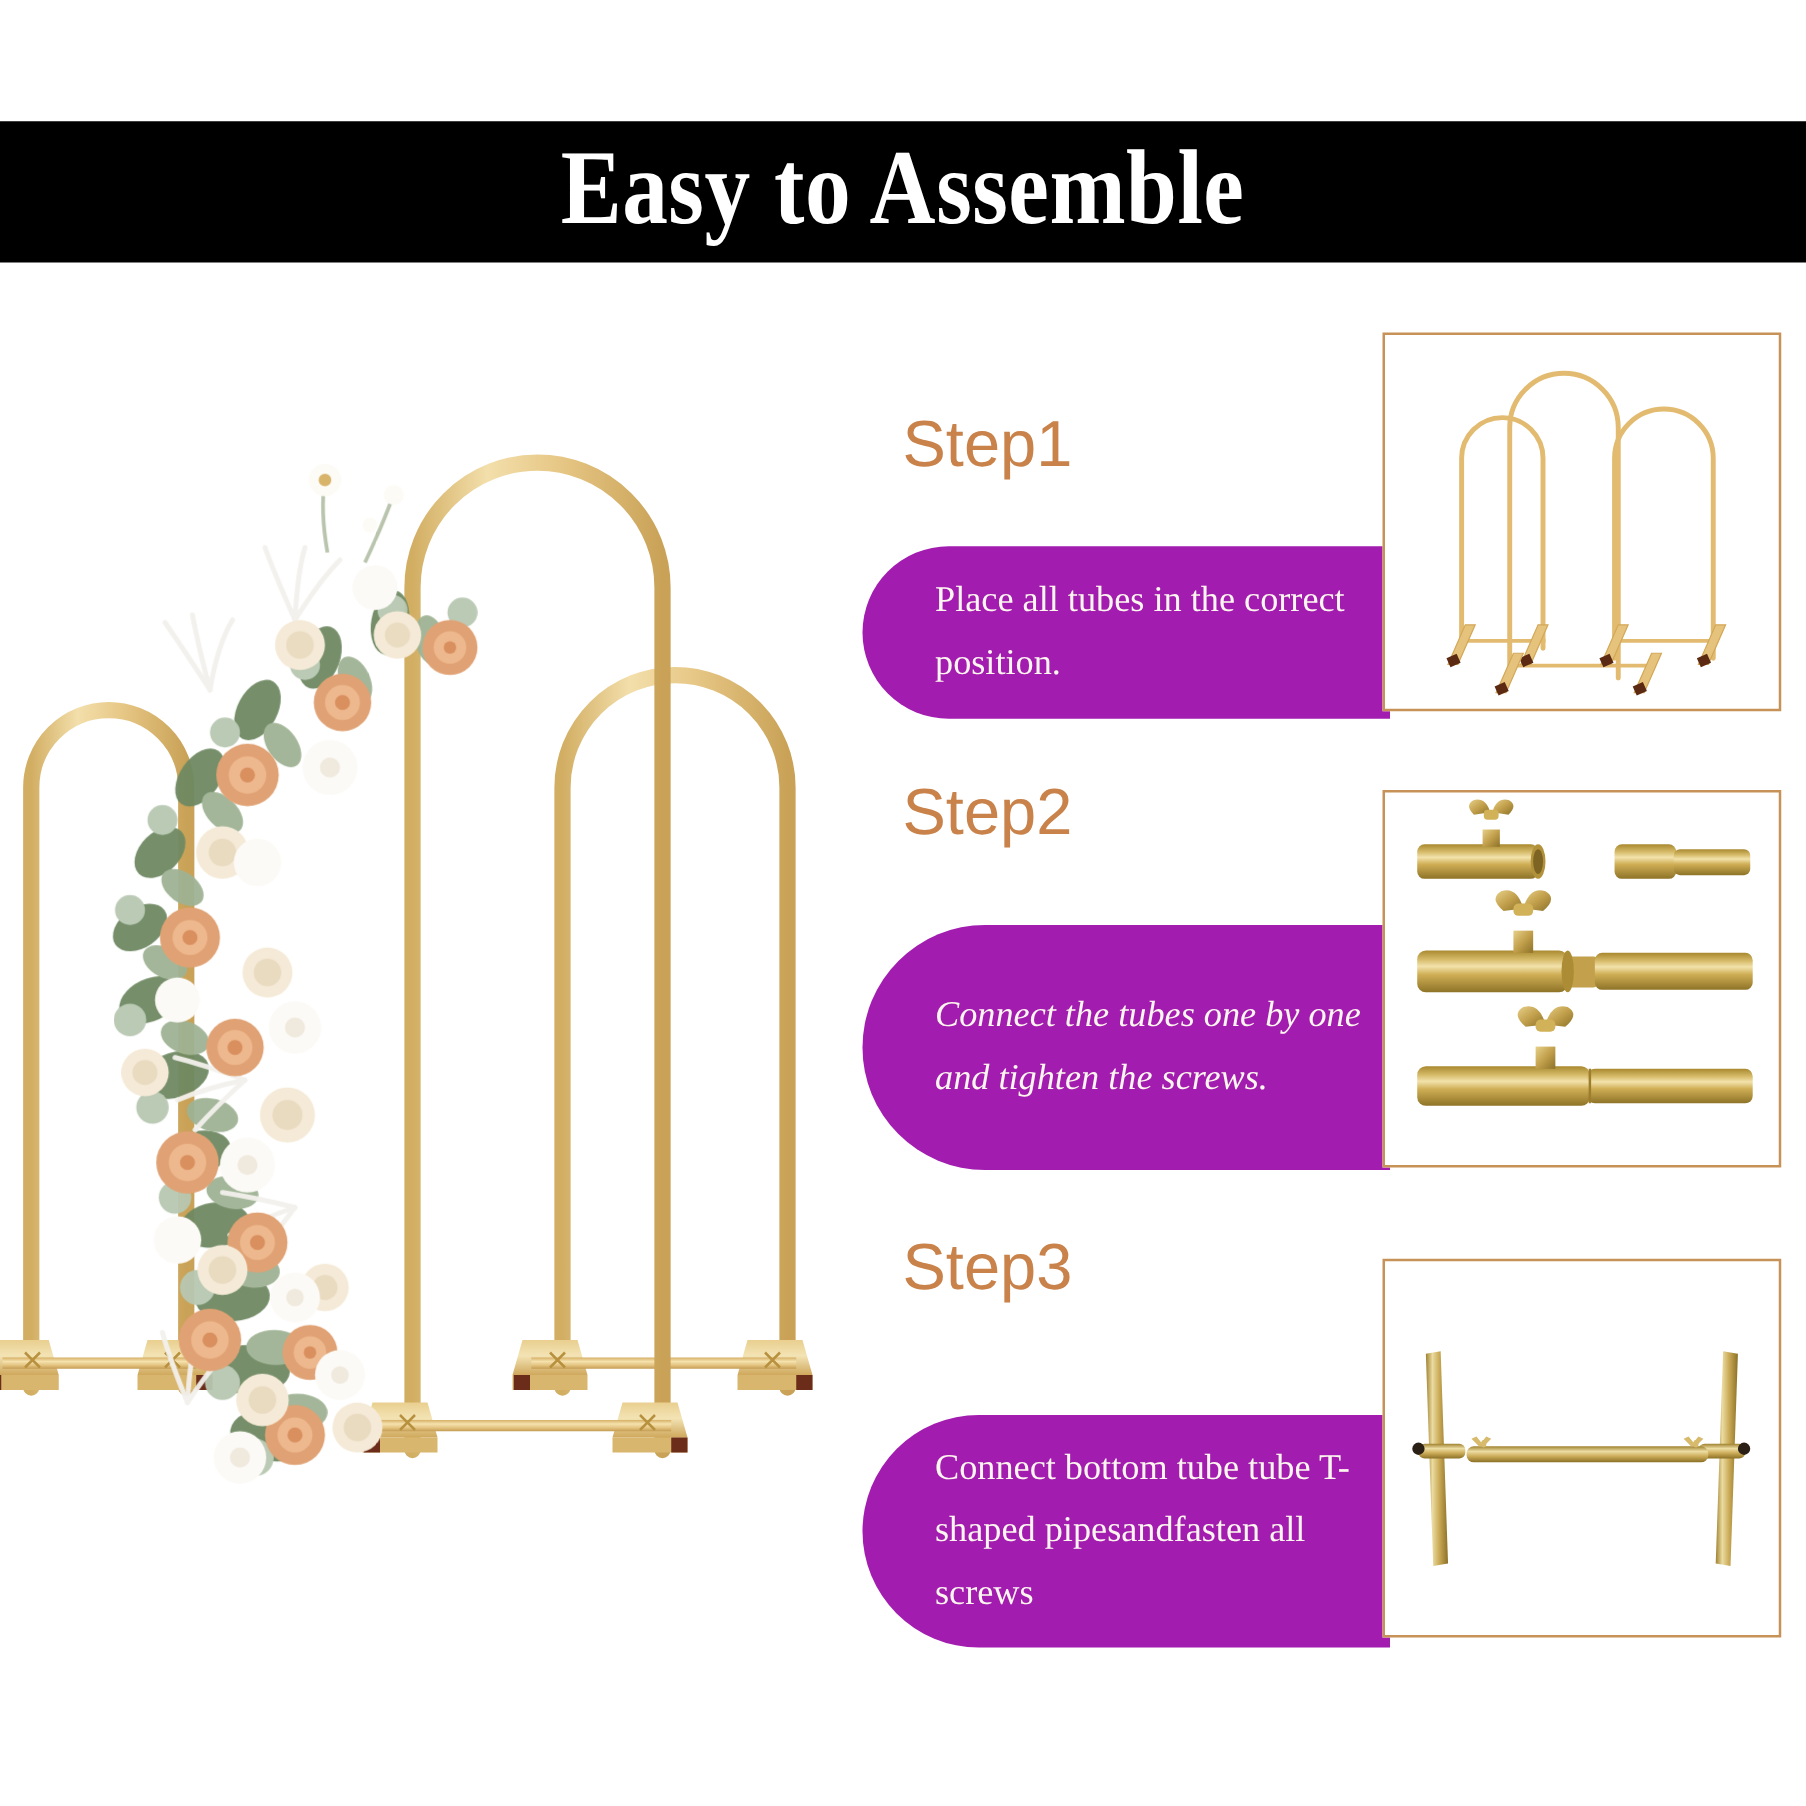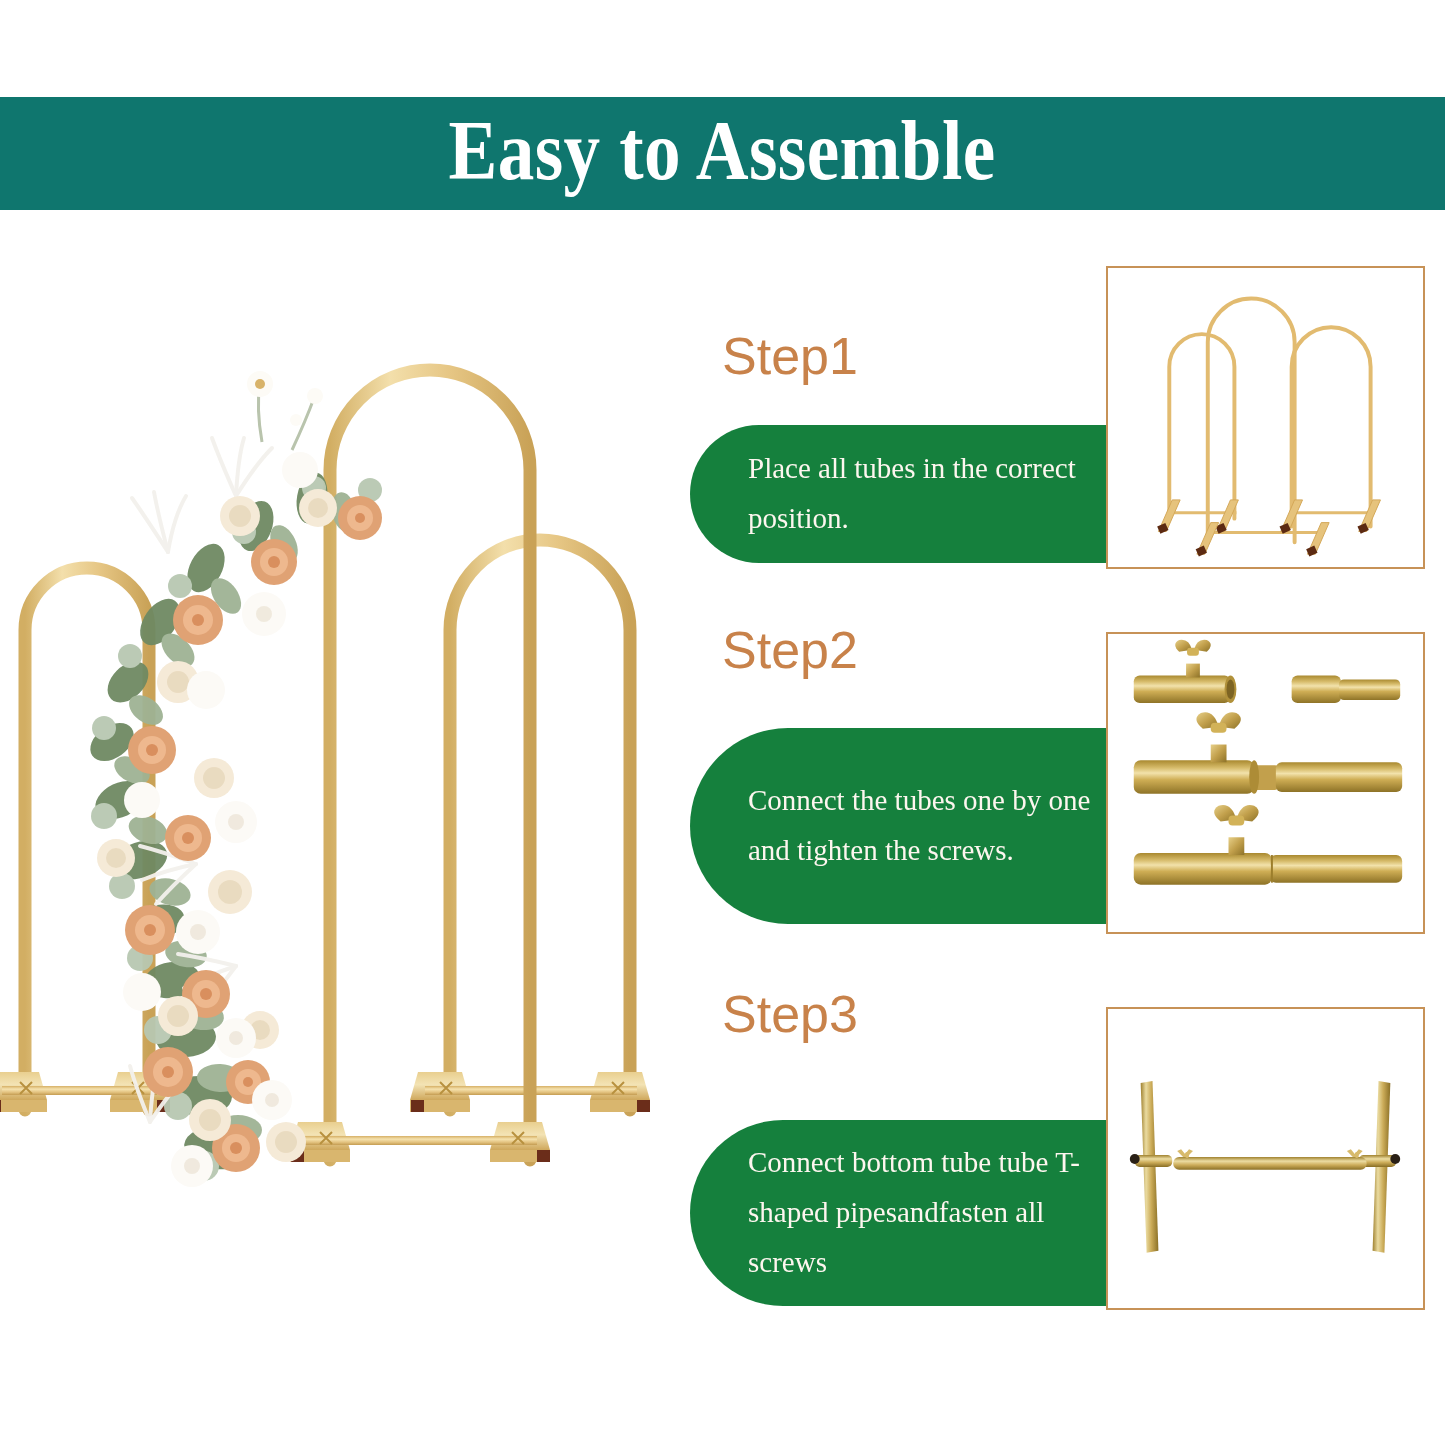--- a/index.html
+++ b/index.html
@@ -15,21 +15,21 @@
     font-family: "Liberation Serif", "DejaVu Serif", serif;
   }
 
   
   #header-banner {
     position: absolute;
     left: 0;
     top: 97px;
     width: 1445px;
     height: 113px;
-    background: #0f766e;
+    background: #000000;
     display: flex;
     align-items: center;
     justify-content: center;
   }
   #header-title {
     font-family: "Liberation Serif", "DejaVu Serif", serif;
     font-size: 85px;
     font-weight: 700;
     color: #ffffff;
     letter-spacing: 0.5px;
@@ -57,24 +57,25 @@
     position: absolute;
     font-family: Liberation Sans, sans-serif;
     font-size: 52px;
     color: #c8824a;
     line-height: 1;
     white-space: nowrap;
   }
 
   .step-pill {
     position: absolute;
-    background: #15803d;
+    background: #a21caf;
     box-sizing: border-box;
     display: flex;
     align-items: center;
+    margin-top: 12px;
   }
   .step-pill-text {
     font-family: "Liberation Serif", "DejaVu Serif", serif;
     color: #fdf6ef;
     font-size: 29px;
     line-height: 1.72;
     padding-left: 58px;
     padding-right: 18px;
   }
 
@@ -89,21 +90,21 @@
 
   
   #step1-label  { left: 722px; top: 330px; }
   #step1-pill   { left: 690px; top: 425px; width: 422px; height: 138px;
                   border-radius: 69px 0 0 69px; }
   #step1-figure { left: 1106px; top: 266px; width: 319px; height: 303px; }
 
   
   #step2-label  { left: 722px; top: 624px; }
   #step2-pill   { left: 690px; top: 728px; width: 422px; height: 196px;
-                  border-radius: 98px 0 0 98px; }
+                  border-radius: 98px 0 0 98px; font-style: italic; }
   #step2-figure { left: 1106px; top: 632px; width: 319px; height: 302px; }
 
   
   #step3-label  { left: 722px; top: 988px; }
   #step3-pill   { left: 690px; top: 1120px; width: 422px; height: 186px;
                   border-radius: 93px 0 0 93px; }
   #step3-figure { left: 1106px; top: 1007px; width: 319px; height: 303px; }
 
   .sr { position:absolute; width:1px; height:1px; overflow:hidden; clip:rect(0,0,0,0); }
 </style>

